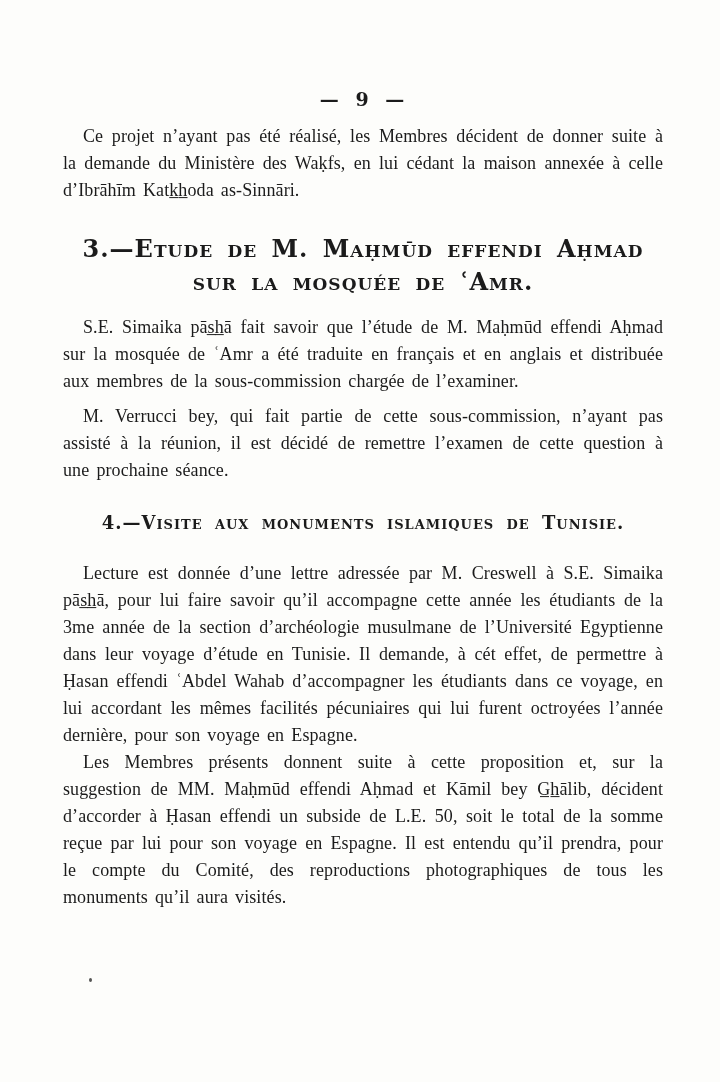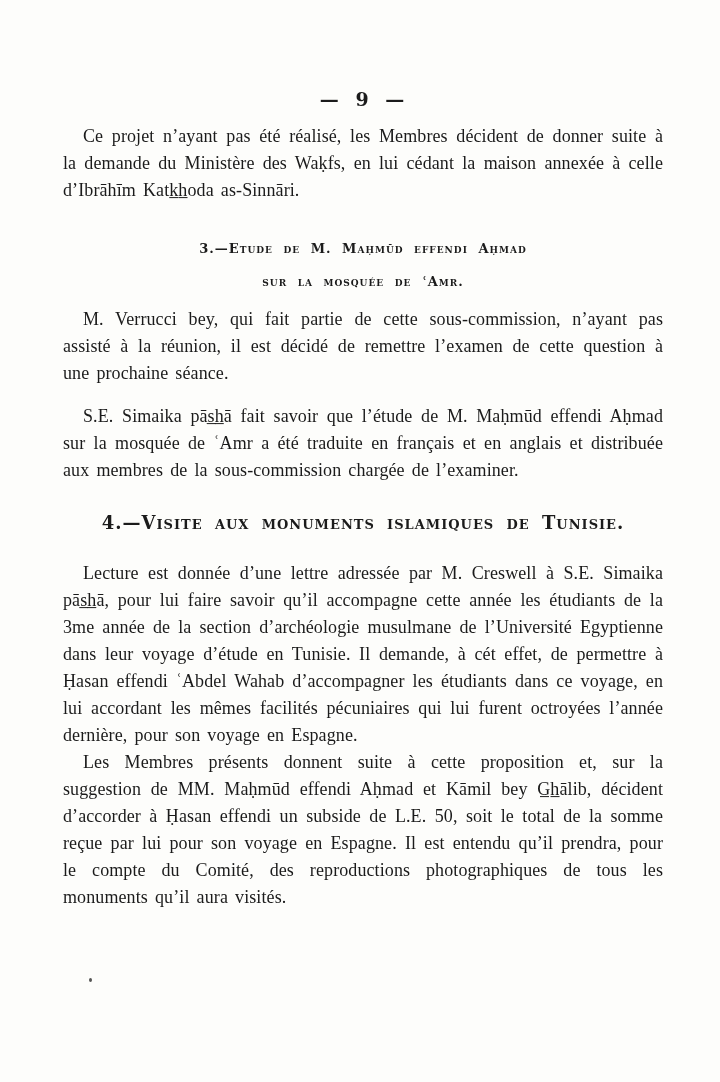--- a/index.html
+++ b/index.html
@@ -38,21 +38,21 @@
   }
   .p1 { margin-top: 12px; }
   .p2 { margin-top: 16px; }
   .p3 { margin-top: 8px;  }
   .p4 { margin-top: 24px; }
   .p5 { }
   .heading {
     text-align: center;
     font-variant: small-caps;
     font-weight: bold;
-    font-size: 13px;
+    font-size: 24px;
     letter-spacing: 1px;
     word-spacing: 5px;
   }
   .heading-3 { margin-top: 28px; }
   .heading-3 .hline { line-height: 33px; }
   .heading-4 { margin-top: 26px; font-size: 18px; }
   .heading-4 .hline { line-height: 26px; }
   .speck {
     position: absolute;
     left: 89px;
@@ -71,23 +71,23 @@
 
   <div class="pagenum">— 9 —</div>
 
   <p class="para p1">Ce projet n’ayant pas été réalisé, les Membres décident de donner suite à la demande du Ministère des Waḳfs, en lui cédant la maison annexée à celle d’Ibrāhīm Katk̲h̲oda as-Sinnāri.</p>
 
   <div class="heading heading-3">
     <div class="hline">3.—Etude de M. Maḥmūd effendi Aḥmad</div>
     <div class="hline">sur la mosquée de ʿAmr.</div>
   </div>
 
+  <p class="para p2">S.E. Simaika pās̲h̲ā fait savoir que l’étude de M. Maḥmūd effendi Aḥmad sur la mosquée de ʿAmr a été traduite en français et en anglais et distribuée aux membres de la sous-commission chargée de l’examiner.</p>
+
   <p class="para p3">M. Verrucci bey, qui fait partie de cette sous-commission, n’ayant pas assisté à la réunion, il est décidé de remettre l’examen de cette question à une prochaine séance.</p>
-
-  <p class="para p2">S.E. Simaika pās̲h̲ā fait savoir que l’étude de M. Maḥmūd effendi Aḥmad sur la mosquée de ʿAmr a été traduite en français et en anglais et distribuée aux membres de la sous-commission chargée de l’examiner.</p>
 
   <div class="heading heading-4">
     <div class="hline">4.—Visite aux monuments islamiques de Tunisie.</div>
   </div>
 
   <p class="para p4">Lecture est donnée d’une lettre adressée par M. Creswell à S.E. Simaika pās̲h̲ā, pour lui faire savoir qu’il accompagne cette année les étudiants de la 3me année de la section d’archéologie musulmane de l’Université Egyptienne dans leur voyage d’étude en Tunisie. Il demande, à cét effet, de permettre à Ḥasan effendi ʿAbdel Wahab d’accompagner les étudiants dans ce voyage, en lui accordant les mêmes facilités pécuniaires qui lui furent octroyées l’année dernière, pour son voyage en Espagne.</p>
 
   <p class="para p5">Les Membres présents donnent suite à cette proposition et, sur la suggestion de MM. Maḥmūd effendi Aḥmad et Kāmil bey G̲h̲ālib, décident d’accorder à Ḥasan effendi un subside de L.E. 50, soit le total de la somme reçue par lui pour son voyage en Espagne. Il est entendu qu’il prendra, pour le compte du Comité, des reproductions photographiques de tous les monuments qu’il aura visités.</p>
 
   <div class="speck"></div>

